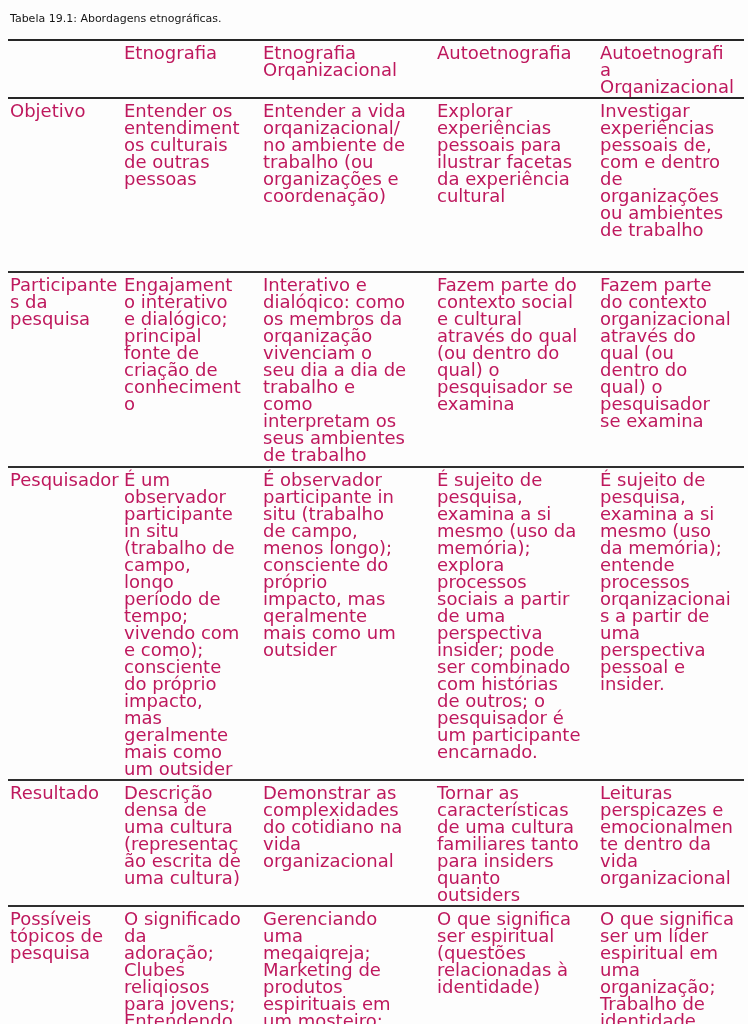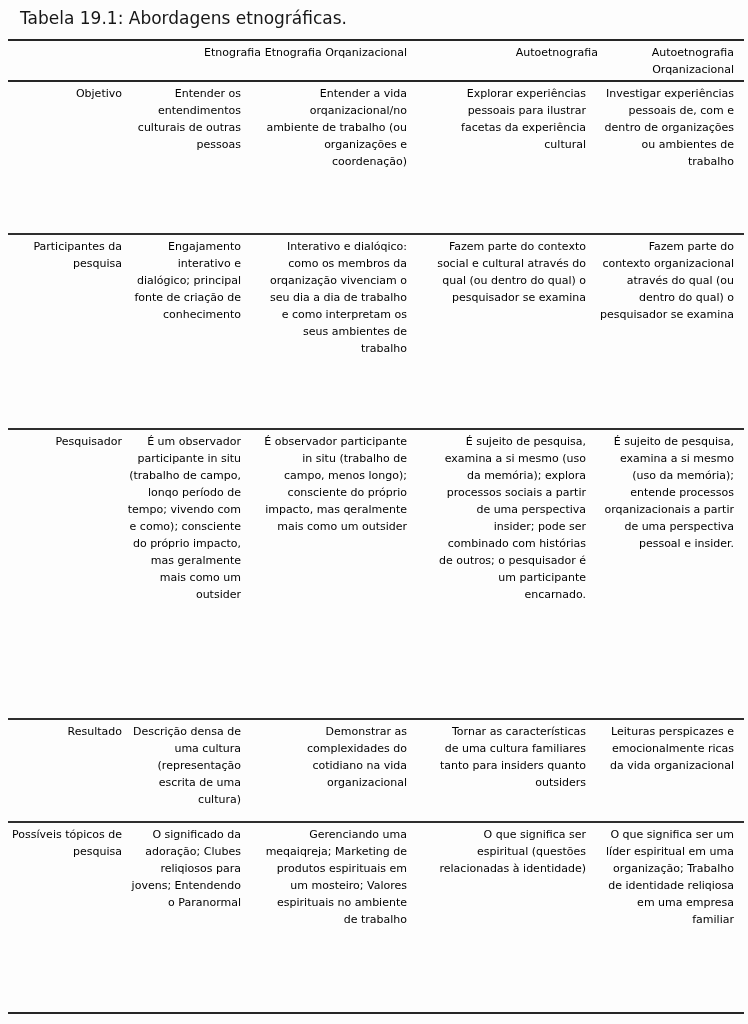--- a/index.html
+++ b/index.html
@@ -13,61 +13,61 @@
     color: #1b1b1b;
     -webkit-font-smoothing: antialiased;
   }
   .page {
     width: 748px;
     height: 1024px;
     box-sizing: border-box;
     padding: 8px 4px 0 8px;
   }
   .doc-title {
-    font-size: 17px;
+    font-size: 11px;
     line-height: 17px;
-    margin: 2px 0 12px 12px;
+    margin: 2px 0 12px 2px;
     color: #161616;
   }
   table.etno-table {
     border-collapse: collapse;
     table-layout: fixed;
     width: 736px;
     border-top: 2px solid #262626;
     border-bottom: 2px solid #262626;
   }
   col.c-label { width: 114px; }
   col.c-etno  { width: 139px; }
   col.c-etnoorg { width: 174px; }
   col.c-auto  { width: 163px; }
   col.c-autoorg { width: 146px; }
 
   th, td {
     vertical-align: top;
-    text-align: right;
+    text-align: left;
     font-weight: normal;
-    font-size: 11px;
+    font-size: 18px;
     line-height: 17px;
     padding: 3px 0 2px 2px;
-    color: #000000;
+    color: #be185d;
     word-wrap: break-word;
   }
   thead th { border-bottom: 2px solid #262626; }
   tbody tr { border-bottom: 2px solid #2e2e2e; }
   tbody tr:last-child { border-bottom: none; }
 
   td.cell-etno    { padding-right: 20px; }
   td.cell-etnoorg { padding-right: 28px; }
   td.cell-auto    { padding-right: 12px; }
   td.cell-autoorg { padding-right: 10px; }
   th.cell-etnoorg { padding-right: 28px; }
   th.cell-autoorg { padding-right: 10px; margin-top: 11px; }
 
   tr.r-header    { height: 37px; }
-  tr.r-objetivo  { height: 153px; }
+  tr.r-objetivo  { height: 174px; }
   tr.r-participantes { height: 195px; }
   tr.r-pesquisador   { height: 290px; }
   tr.r-resultado { height: 103px; }
   tr.r-topicos   { height: 191px; }
 </style>
 </head>
 <body>
 
 <div class="page">
 
@@ -110,21 +110,21 @@
         <td class="cell-etno">É um observador participante in situ (trabalho de campo, lonqo período de tempo; vivendo com e como); consciente do próprio impacto, mas geralmente mais como um outsider</td>
         <td class="cell-etnoorg">É observador participante in situ (trabalho de campo, menos longo); consciente do próprio impacto, mas qeralmente mais como um outsider</td>
         <td class="cell-auto">É sujeito de pesquisa, examina a si mesmo (uso da memória); explora processos sociais a partir de uma perspectiva insider; pode ser combinado com histórias de outros; o pesquisador é um participante encarnado.</td>
         <td class="cell-autoorg">É sujeito de pesquisa, examina a si mesmo (uso da memória); entende processos orqanizacionais a partir de uma perspectiva pessoal e insider.</td>
       </tr>
       <tr class="r-resultado">
         <td>Resultado</td>
         <td class="cell-etno">Descrição densa de uma cultura (representação escrita de uma cultura)</td>
         <td class="cell-etnoorg">Demonstrar as complexidades do cotidiano na vida organizacional</td>
         <td class="cell-auto">Tornar as características de uma cultura familiares tanto para insiders quanto outsiders</td>
-        <td class="cell-autoorg">Leituras perspicazes e emocionalmente ricas da vida organizacional</td>
+        <td class="cell-autoorg">Leituras perspicazes e emocionalmente dentro da vida organizacional</td>
       </tr>
       <tr class="r-topicos">
         <td>Possíveis tópicos de pesquisa</td>
         <td class="cell-etno">O significado da adoração; Clubes reliqiosos para jovens; Entendendo o Paranormal</td>
         <td class="cell-etnoorg">Gerenciando uma meqaiqreja; Marketing de produtos espirituais em um mosteiro; Valores espirituais no ambiente de trabalho</td>
         <td class="cell-auto">O que significa ser espiritual (questões relacionadas à identidade)</td>
         <td class="cell-autoorg">O que significa ser um líder espiritual em uma organização; Trabalho de identidade reliqiosa em uma empresa familiar</td>
       </tr>
     </tbody>
   </table>

